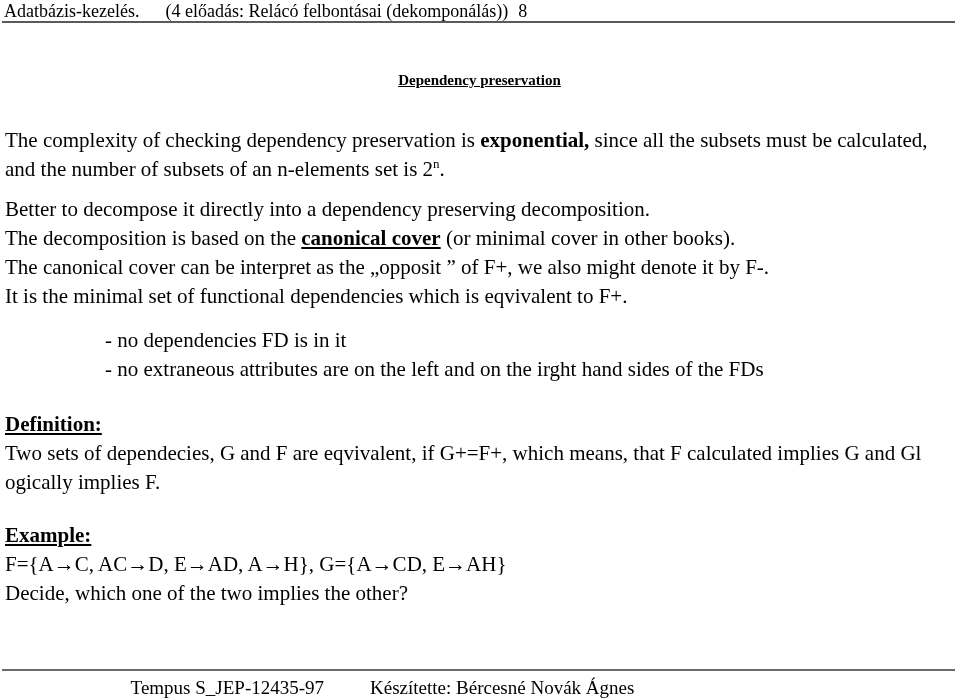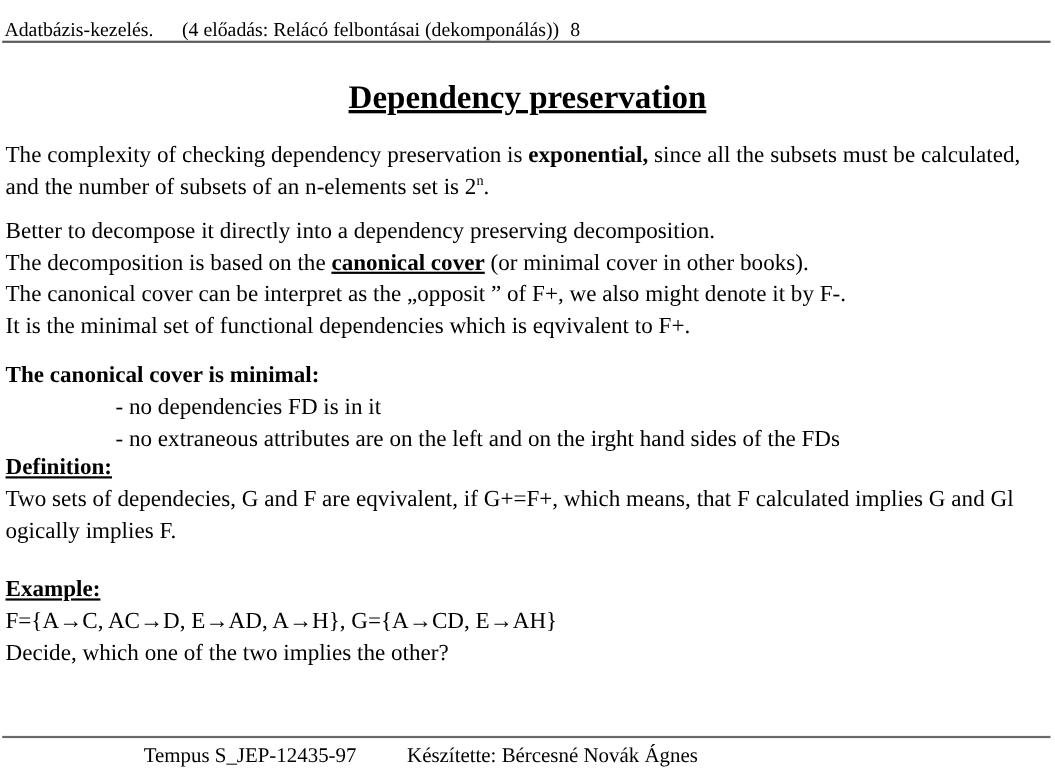--- a/index.html
+++ b/index.html
@@ -18,21 +18,21 @@
 
   .page {
     position: relative;
     width: 959px;
     height: 700px;
   }
 
   
   .header {
     position: absolute;
-    top: 16px;
+    top: 0px;
     left: 0px;
     width: 839px;
     height: 24px;
     padding-left: 30px;
   }
   .header-line {
     position: absolute;
     left: 2px;
     top: 21px;
     width: 953px;
@@ -54,21 +54,21 @@
   .hdr-gap2   { display: inline-block; width: 10px; }
   .hdr-page   { display: inline; }
 
   
   .doc-title {
     position: absolute;
     top: 72px;
     left: 0;
     width: 959px;
     text-align: center;
-    font-size: 30px;
+    font-size: 15px;
     font-weight: bold;
     text-decoration: underline;
     letter-spacing: 0px;
   }
 
   
   .body-block {
     position: absolute;
     left: 5px;
     width: 952px;
@@ -137,21 +137,20 @@
   </div>
 
   <div class="body-block blk-mid">
     <div class="line">Better to decompose it directly into a dependency preserving decomposition.</div>
     <div class="line"><span>The  decomposition is based on the </span><span class="bold-underline">canonical cover</span><span> (or minimal cover in other books).</span></div>
     <div class="line">The canonical cover can be interpret as the „opposit ” of F+, we also might denote it by F-.</div>
     <div class="line">It is the minimal set of functional dependencies which is eqvivalent to F+.</div>
   </div>
 
   <div class="body-block blk-minimal">
-    <div class="line heading-bold">The canonical cover is minimal:</div>
     <div class="bullet-line">- no dependencies FD is in it</div>
     <div class="bullet-line">- no extraneous attributes are on the left and on the irght hand sides of the FDs</div>
   </div>
 
   <div class="body-block blk-def">
     <div class="line"><span class="bold-underline">Definition:</span></div>
     <div class="line wrap">Two sets of dependecies, G and F are  eqvivalent, if  G+=F+, which means, that F calculated implies G and Gl ogically implies F.</div>
   </div>
 
   <div class="body-block blk-example">

